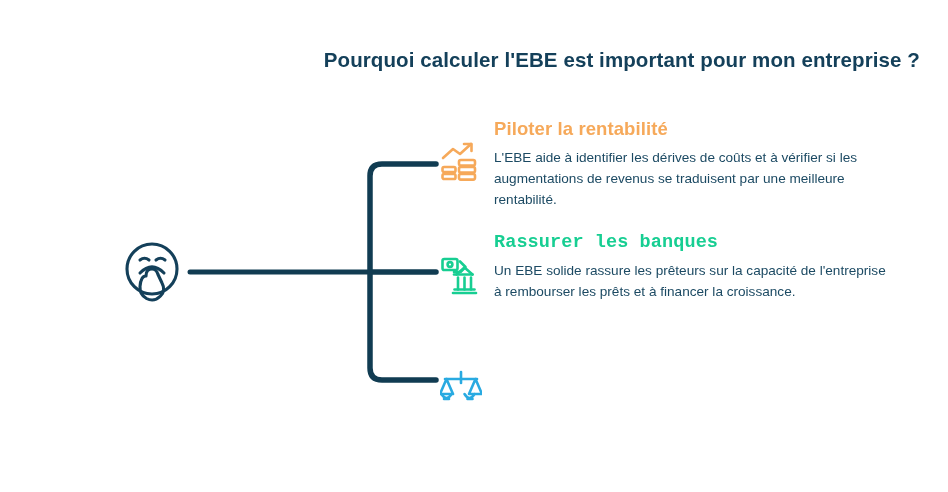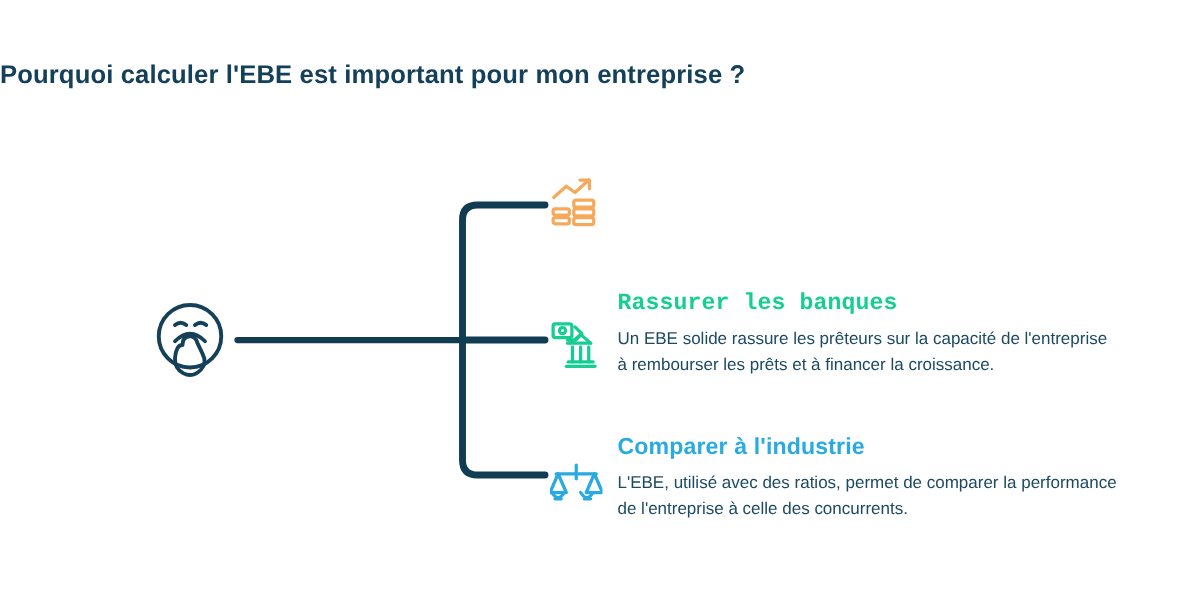--- a/index.html
+++ b/index.html
@@ -19,21 +19,21 @@
     width: 948px;
     height: 492px;
     background: #ffffff;
   }
   
   .page-title {
     position: absolute;
     left: 0;
     top: 48px;
     width: 920px;
-    text-align: left;
+    text-align: right;
     font-size: 20.5px;
     font-weight: bold;
     color: #14405A;
     letter-spacing: 0.1px;
     white-space: nowrap;
   }
   
   .connector {
     position: absolute;
     left: 0;
@@ -132,20 +132,24 @@
           <path d="M3 18 L13 9 L20 14 L31 4"></path>
           <path d="M24 4 L31.5 4 L31.5 11"></path>
           <rect x="2.5" y="27" width="13" height="5" rx="1.6"></rect>
           <rect x="2.5" y="34" width="13" height="5" rx="1.6"></rect>
           <rect x="19" y="20" width="16" height="5.6" rx="1.8"></rect>
           <rect x="19" y="27" width="16" height="5.6" rx="1.8"></rect>
           <rect x="19" y="34" width="16" height="5.6" rx="1.8"></rect>
         </g>
       </svg>
     </div>
+    <div class="branch-body">
+      <div class="branch-heading">Piloter la rentabilité</div>
+      <p class="branch-text">L'EBE aide à identifier les dérives de coûts et à vérifier si les augmentations de revenus se traduisent par une meilleure rentabilité.</p>
+    </div>
   </div>
 
   <div class="branch b2">
     <div class="branch-icon">
       <svg viewBox="0 0 42 42" width="42" height="42">
         <g fill="none" stroke="#17CE92" stroke-width="2.6" stroke-linecap="round" stroke-linejoin="round">
           <rect x="2.5" y="5" width="15" height="11" rx="1.8"></rect>
           <circle cx="10" cy="10.5" r="2.4"></circle>
           <path d="M20 7.5 L25.5 13 L20.5 18 L14 18"></path>
           <path d="M14 20.5 L32.5 20.5"></path>
@@ -169,19 +173,15 @@
           <path d="M21 4 L21 15"></path>
           <path d="M5 11 L37 11"></path>
           <path d="M5 11 L11.5 26 L-1.5 26 Z" transform="translate(1.5,0)"></path>
           <path d="M37 11 L43.5 26 L30.5 26 Z" transform="translate(-1.5,0)"></path>
           <path d="M1.5 26 q5 8 10 0"></path>
           <path d="M24.5 26 q5 8 10 0"></path>
           <path d="M4 31 L9 31 M27.5 31 L32.5 31"></path>
         </g>
       </svg>
     </div>
-    <div class="branch-body">
-      <div class="branch-heading">Comparer à l'industrie</div>
-      <p class="branch-text">L'EBE, utilisé avec des ratios, permet de comparer la performance de l'entreprise à celle des concurrents.</p>
-    </div>
   </div>
 
 </div>
 
 </body></html>

